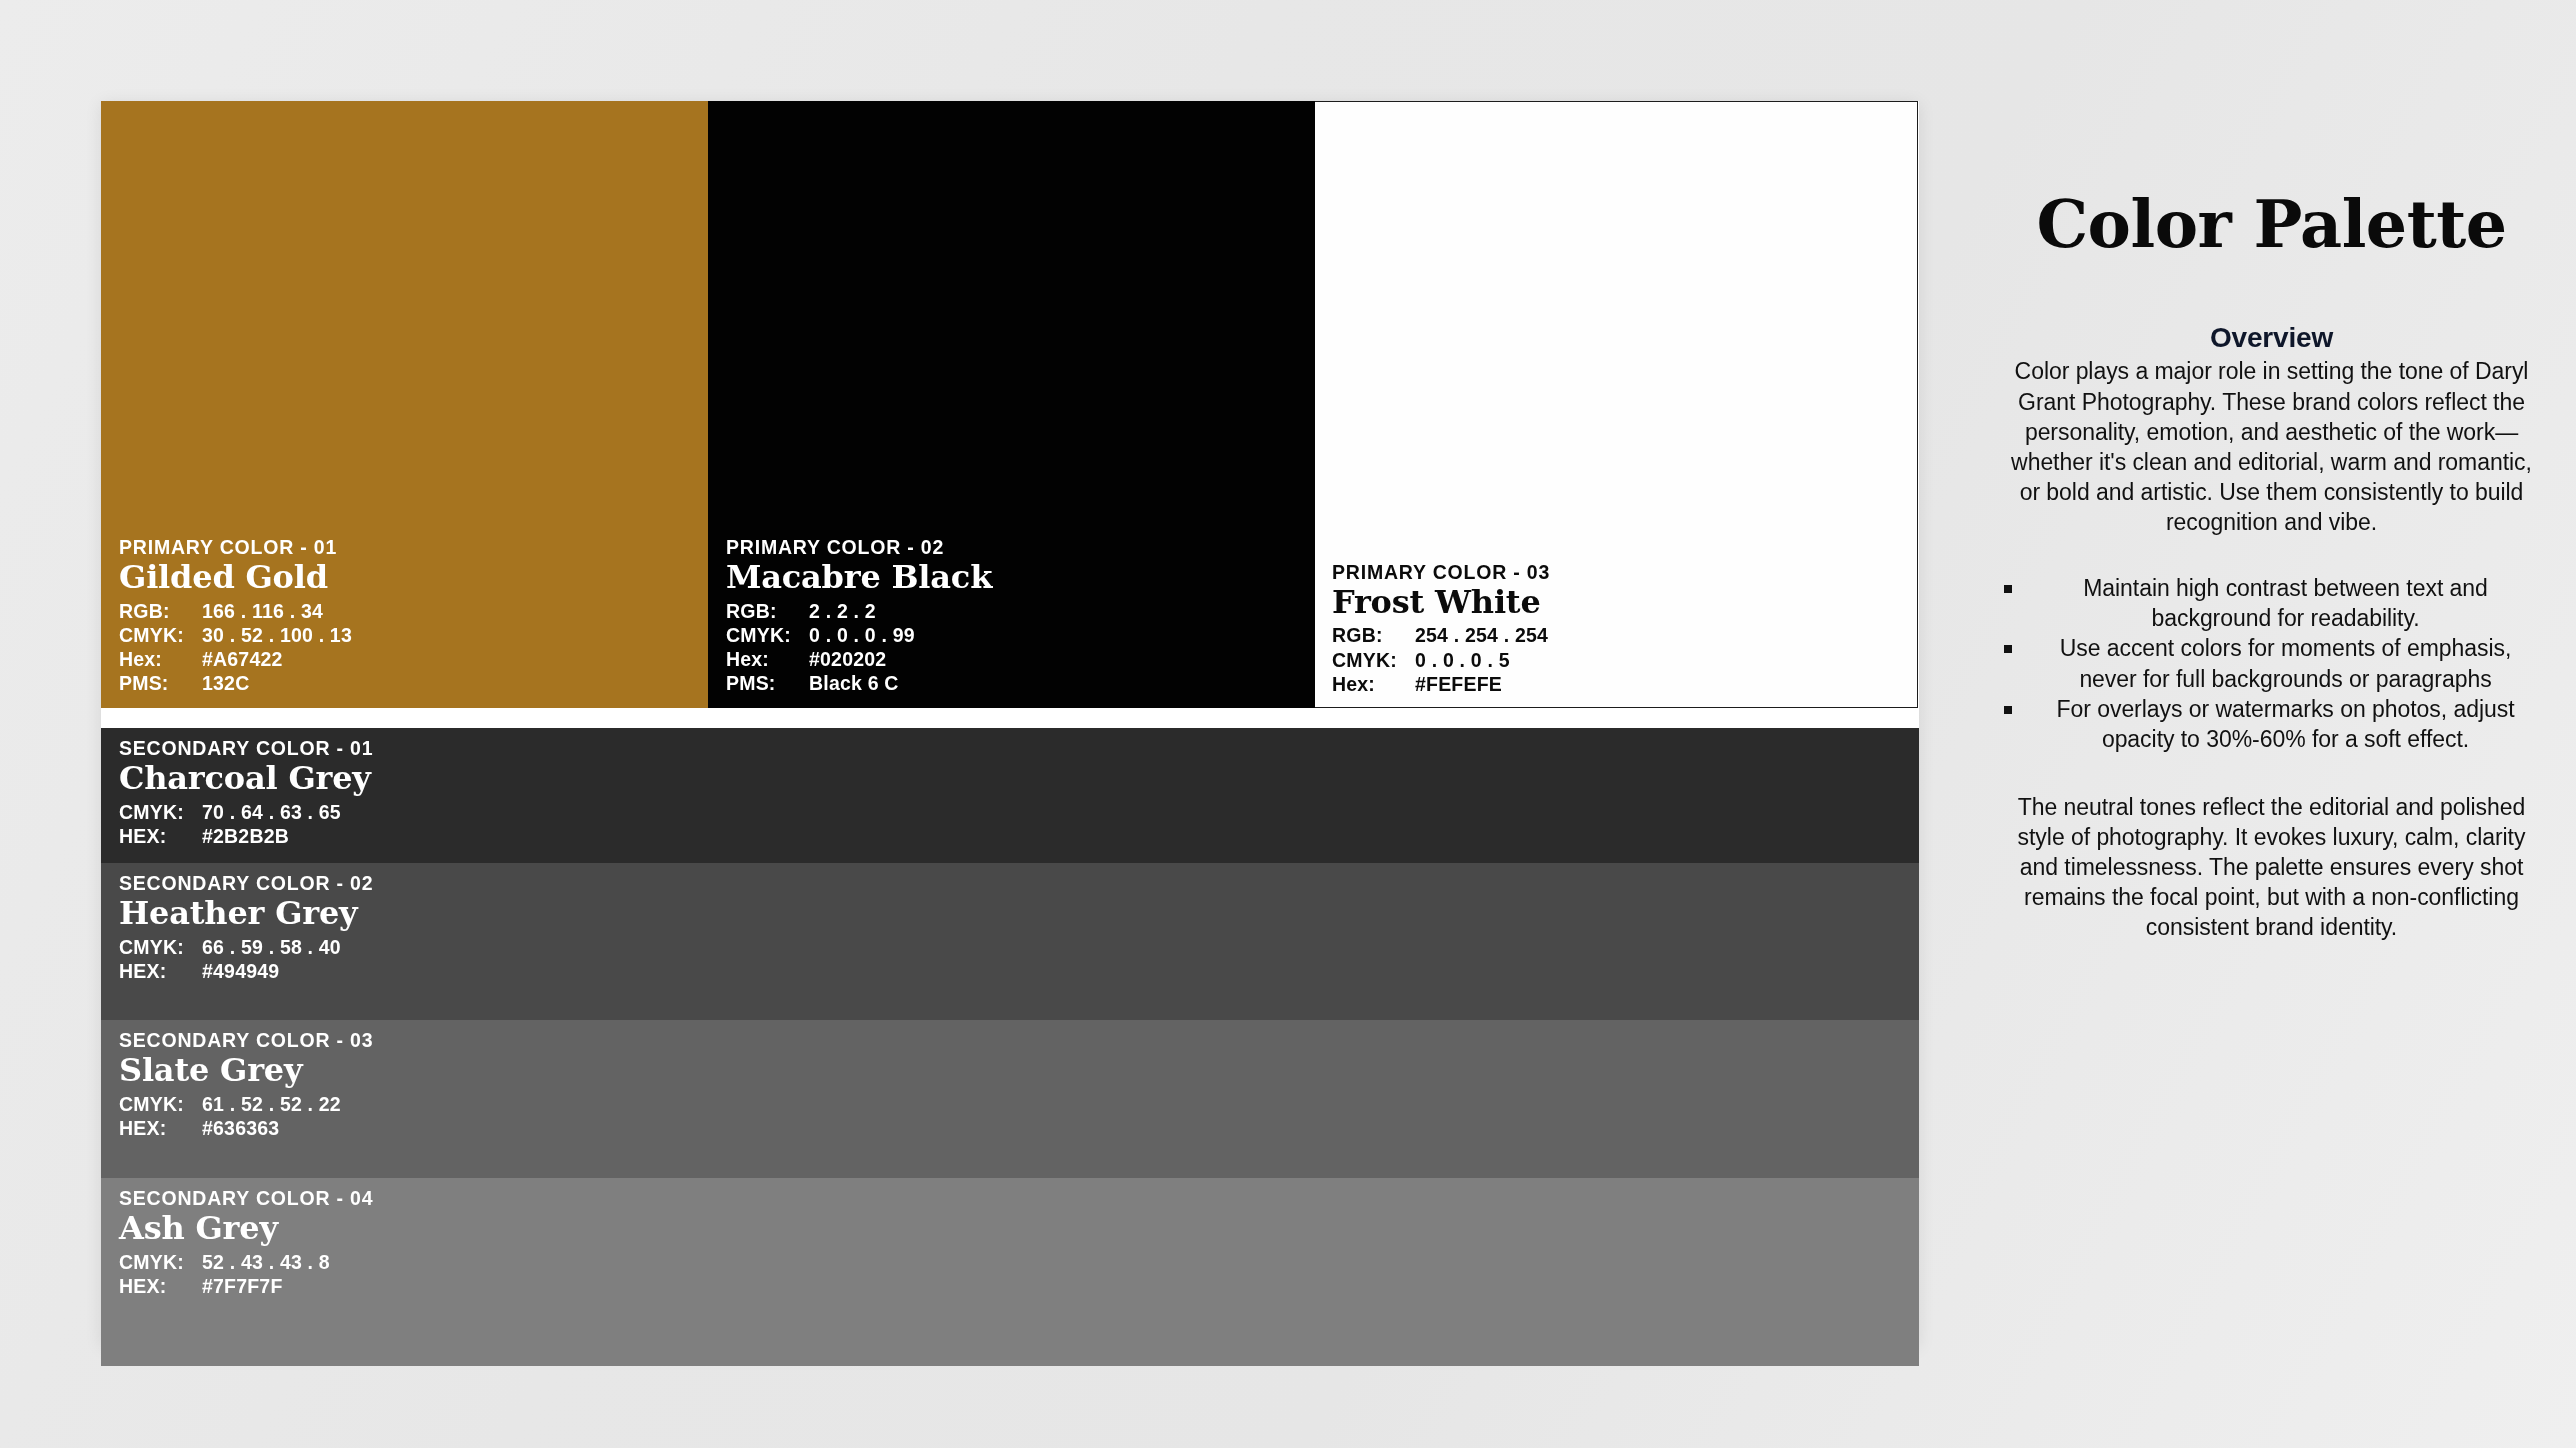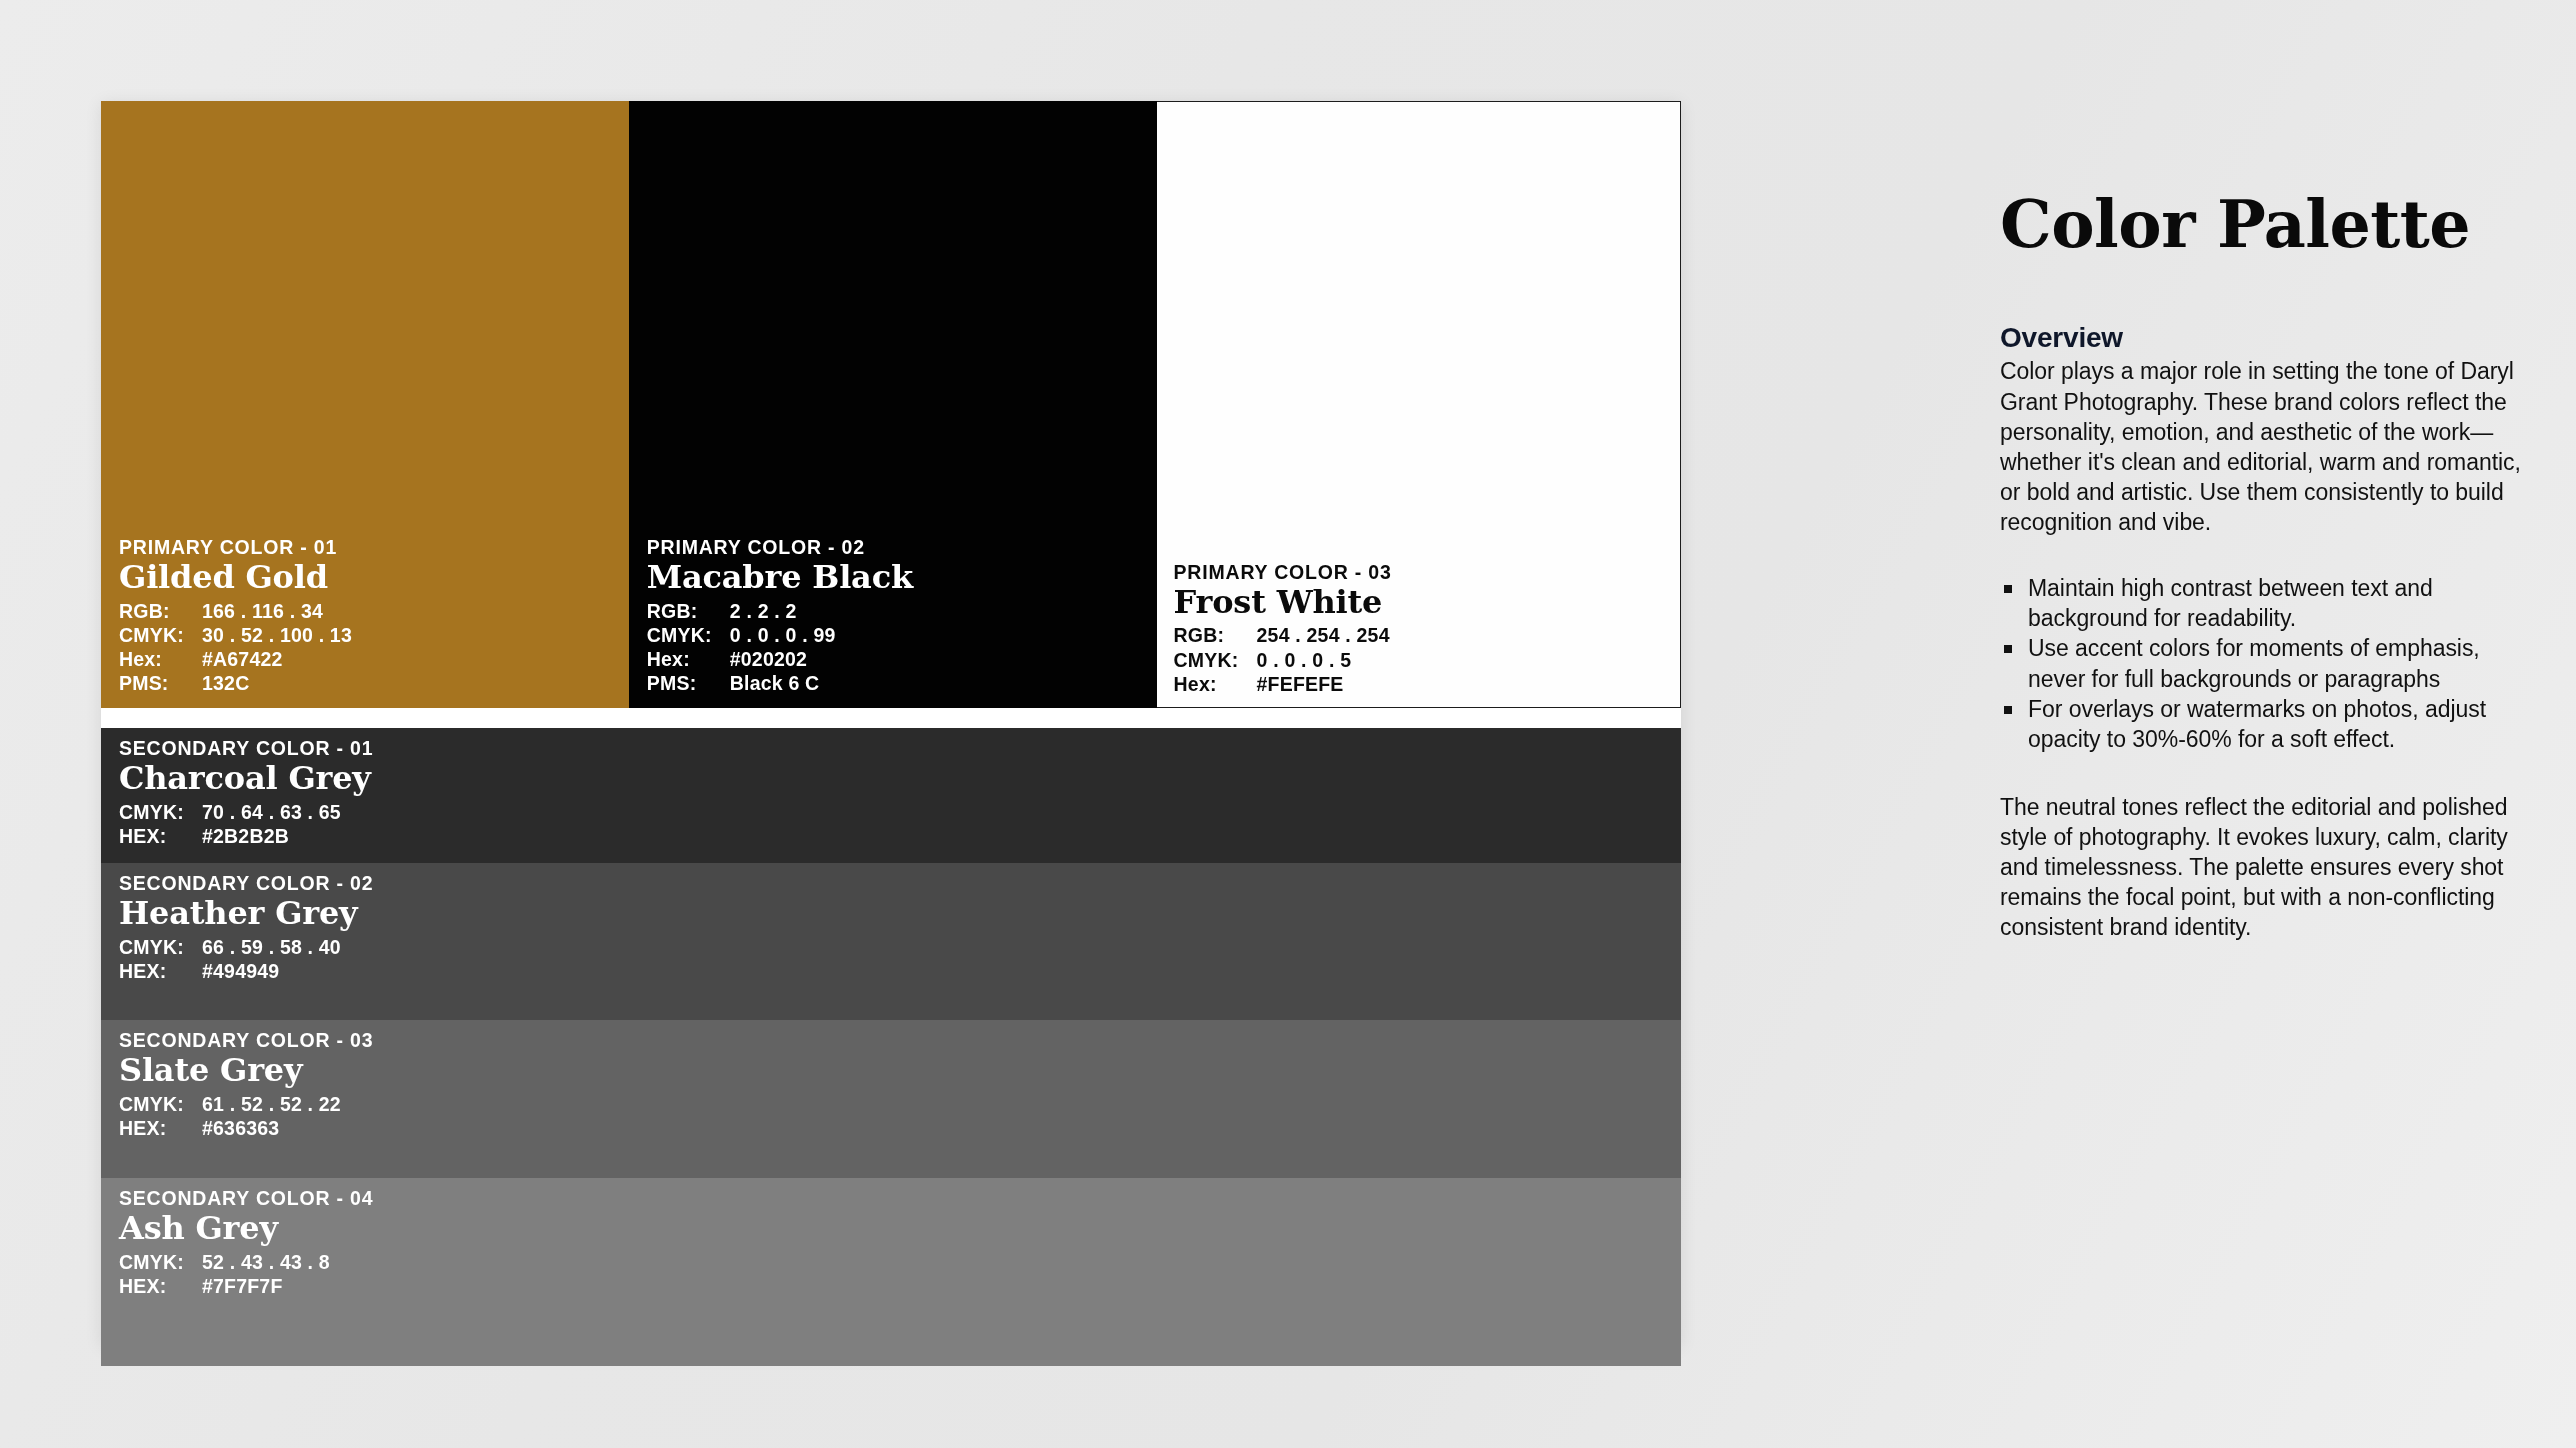--- a/index.html
+++ b/index.html
@@ -13,21 +13,21 @@
     background: linear-gradient(118deg, #ececec 0%, #e7e7e7 38%, #e6e6e6 62%, #efefef 100%);
     font-family: "Liberation Sans", sans-serif;
     -webkit-font-smoothing: antialiased;
   }
 
   
   .card {
     position: absolute;
     left: 101px;
     top: 101px;
-    width: 1580px;
+    width: 1818px;
     height: 1245px;
     background: #ffffff;
     box-shadow: 0 1.8px 16.3px rgba(0,0,0,0.09);
   }
 
   
   .primaries {
     position: absolute;
     left: 0;
     top: 0;
@@ -108,20 +108,21 @@
   .on-dark, .on-dark * { color: #ffffff; }
   .on-light, .on-light * { color: #0b0b0b; }
 
   
   .panel {
     position: absolute;
     left: 2000px;
     top: 101px;
     width: 543px;
     height: 1245px;
+    text-align: center;
   }
   .panel-title {
     font-family: "DejaVu Serif", "Liberation Serif", serif;
     font-size: 65px;
     font-weight: bold;
     letter-spacing: -0.5px;
     line-height: 1;
     color: #0a0a0a;
     margin: 91px 0 0 0;
   }

